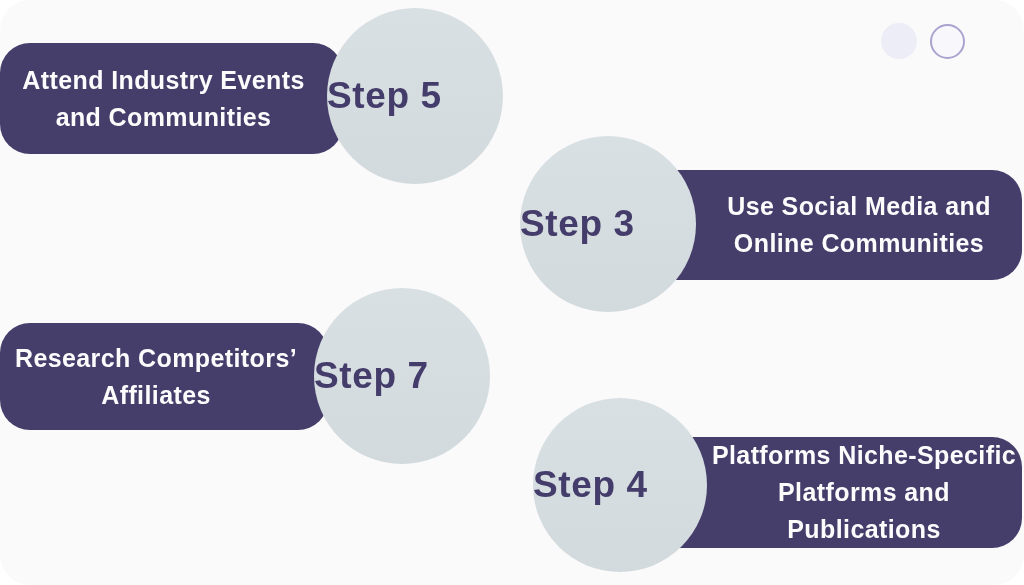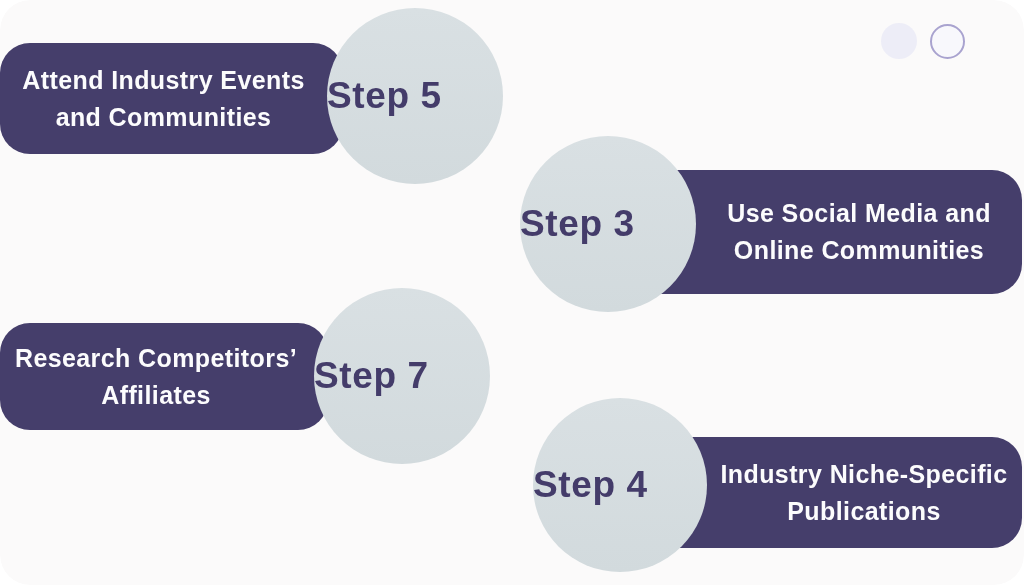--- a/index.html
+++ b/index.html
@@ -58,21 +58,21 @@
     font-size: 37px;
     font-weight: 600;
     letter-spacing: 0.6px;
     white-space: nowrap;
   }
 
   
   .s5-banner { left: 0; top: 43px; width: 343px; height: 111px; padding-right: 16px; }
   .s5-circle { left: 327px; top: 8px;  width: 176px; height: 176px; }
   
-  .s6-banner { left: 608px; top: 170px; right: 2px; height: 124px; padding-left: 88px; }
+  .s6-banner { left: 608px; top: 170px; right: 2px; height: 110px; padding-left: 88px; }
   .s6-circle { left: 520px; top: 136px; width: 176px; height: 176px; }
   
   .s7-banner { left: 0; top: 323px; width: 328px; height: 107px; padding-right: 16px; }
   .s7-circle { left: 314px; top: 288px; width: 176px; height: 176px; }
   
   .s8-banner { left: 620px; top: 437px; right: 2px; height: 111px; padding-left: 86px; }
   .s8-circle { left: 533px; top: 398px; width: 174px; height: 174px; }
 
   .dot {
     position: absolute;
@@ -115,20 +115,21 @@
 
   <div class="banner s7-banner">
     <span class="line">Research Competitors’</span>
     <span class="line">Affiliates</span>
   </div>
   <div class="circle s7-circle">
     <span class="step-label">Step 7</span>
   </div>
 
   <div class="banner s8-banner">
-    <span class="line">Industry Niche-Specific</span>
+    <span class="line">Platforms Niche-Specific</span>
+    <span class="line">Platforms and</span>
     <span class="line">Publications</span>
   </div>
   <div class="circle s8-circle">
     <span class="step-label">Step 4</span>
   </div>
 
 </div>
 
 </body></html>

